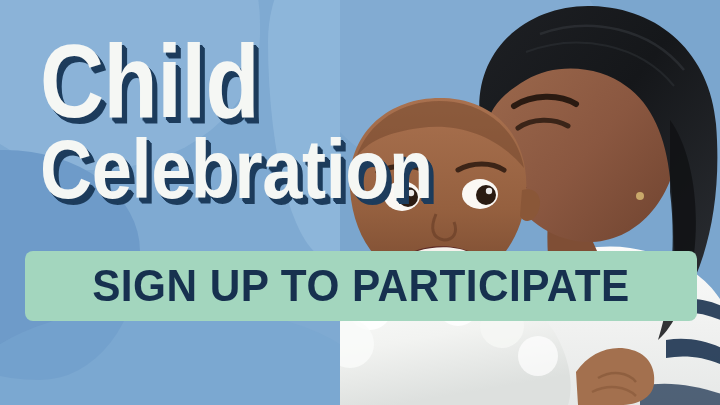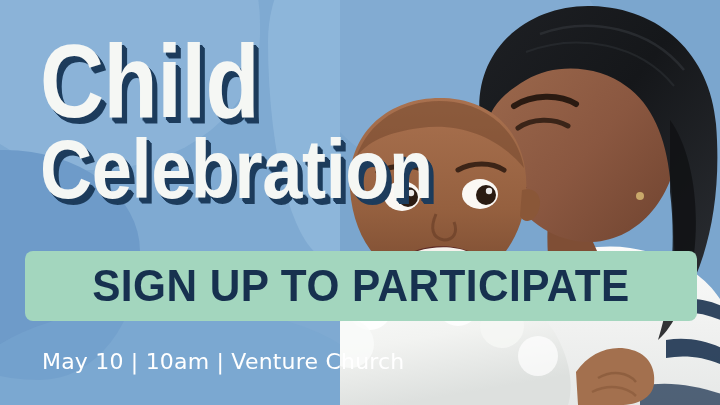--- a/index.html
+++ b/index.html
@@ -260,15 +260,14 @@
 
   <div class="headline">
     <span class="hl-line hl-1">Child</span>
     <span class="hl-line hl-2">Celebration</span>
   </div>
 
   <div class="cta-banner">
     <span class="cta-text">SIGN UP TO PARTICIPATE</span>
   </div>
 
-  <div class="footer-line">May 10 | 10am | Venture Church</div>
 
 </div>
 
 </body></html>

